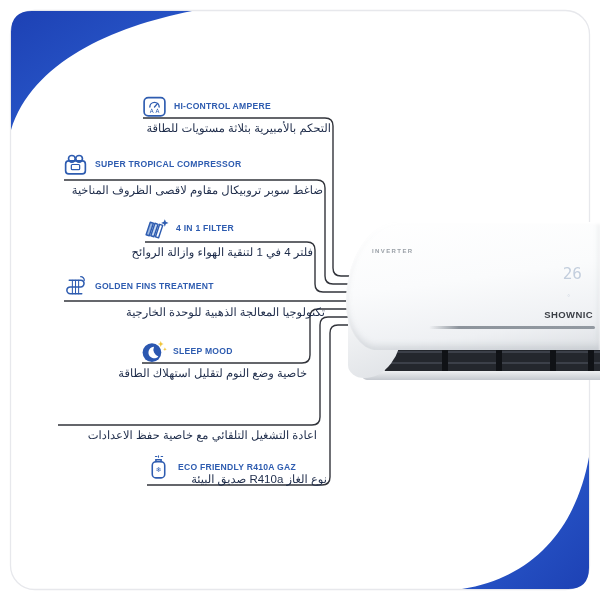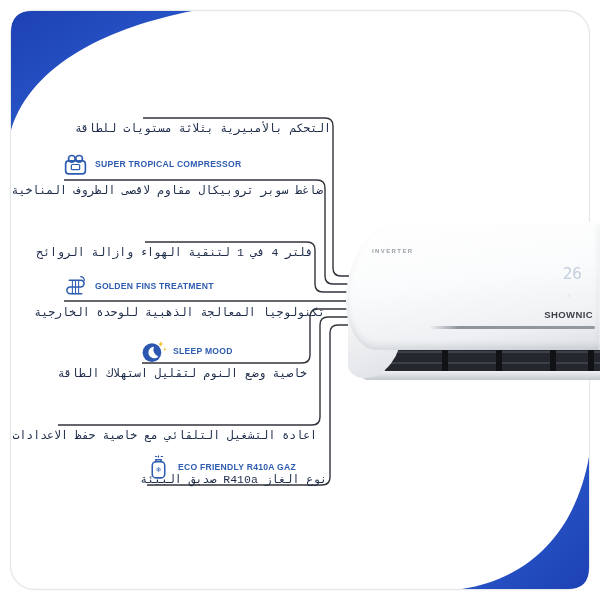--- a/index.html
+++ b/index.html
@@ -4,21 +4,21 @@
 <style>
   html,body{margin:0;padding:0;background:#ffffff;}
   #canvas{position:relative;width:600px;height:600px;background:#ffffff;overflow:hidden;
           font-family:"Liberation Sans",sans-serif;}
   #overlay{position:absolute;left:0;top:0;width:600px;height:600px;pointer-events:none;}
 
   .fhead{position:absolute;display:flex;align-items:center;gap:6px;height:28px;z-index:3;}
   .ficon{display:inline-flex;width:27px;height:27px;flex:0 0 auto;}
   .ftitle{font-size:8.6px;font-weight:bold;color:#2e5cb0;letter-spacing:.25px;white-space:nowrap;}
   .farabic{position:absolute;direction:rtl;text-align:right;font-size:11.5px;color:#1d2b49;
-           font-family:Liberation Mono, monospace;white-space:nowrap;z-index:3;}
+           font-family:Liberation Sans, sans-serif;white-space:nowrap;z-index:3;}
 
   .f1h{left:141px;top:92px}   .f1a{top:121px;right:269px}
   .f2h{left:62px;top:150px}   .f2a{top:183px;right:277px}
   .f3h{left:143px;top:214px}  .f3a{top:245px;right:287px}
   .f4h{left:62px;top:272px}   .f4a{top:305px;right:275px}
   .f5h{left:140px;top:337px}  .f5a{top:366px;right:293px}
   .f6h{left:56px;top:397px}   .f6a{top:428px;right:283px}
   .f7h{left:145px;top:453px}  .f7a{top:472px;right:273px}
 
   
@@ -72,37 +72,63 @@
       <path d="M143,118 H325 Q333,118 333,126 V268 Q333,276 341,276 H353"></path>
       <path d="M64,180 H317 Q325,180 325,188 V276 Q325,284 333,284 H353"></path>
       <path d="M145,242 H307 Q315,242 315,250 V284 Q315,292 323,292 H353"></path>
       <path d="M64,301 H353"></path>
       <path d="M142,363 H302 Q310,363 310,355 V317 Q310,309 318,309 H353"></path>
       <path d="M58,425 H312 Q320,425 320,417 V325 Q320,317 328,317 H353"></path>
       <path d="M147,485 H322 Q330,485 330,477 V333 Q330,325 338,325 H353"></path>
     </g>
   </svg>
 
+  <div class="fhead f1h">
+    <span class="ficon">
+      <svg viewBox="0 0 26 26">
+          <g fill="none" stroke="#2e5cb0" stroke-width="1.6" stroke-linecap="round">
+        <rect x="3" y="4.5" width="20" height="17.5" rx="4"></rect>
+        <path d="M8.5,13.5 A4.5,4.5 0 0 1 17.5,13.5" stroke-width="1.3"></path>
+        <path d="M13,13.5 L16,10" stroke-width="1.3"></path>
+          </g>
+        <text x="13" y="19.5" font-size="5.5" fill="#2e5cb0" text-anchor="middle" font-family="DejaVu Sans">A A</text>
+      </svg>
+    </span>
+    <span class="ftitle">HI-CONTROL AMPERE</span>
+  </div>
   <div class="farabic f1a">التحكم بالأمبيرية بثلاثة مستويات للطاقة</div>
 
   <div class="fhead f2h">
     <span class="ficon">
       <svg viewBox="0 0 26 26">
           <g fill="none" stroke="#2e5cb0" stroke-width="1.6" stroke-linecap="round">
         <circle cx="9.5" cy="7.5" r="3.2"></circle>
             <circle cx="16.5" cy="7.5" r="3.2"></circle>
         <rect x="3.5" y="9.5" width="19" height="12.5" rx="3"></rect>
         <rect x="9" y="13" width="8" height="5" rx="1" stroke-width="1.2"></rect>
           </g>
       </svg>
     </span>
     <span class="ftitle">SUPER TROPICAL COMPRESSOR</span>
   </div>
   <div class="farabic f2a">ضاغط سوبر تروبيكال مقاوم لاقصى الظروف المناخية</div>
 
+  <div class="fhead f3h">
+    <span class="ficon">
+      <svg viewBox="0 0 26 26">
+          <g fill="none" stroke="#2e5cb0" stroke-width="1.4" stroke-linejoin="round">
+        <path d="M3,19 L7,7 L10,8 L6,20 Z" fill="#9db8e0"></path>
+        <path d="M7.5,20 L11.5,8 L14.5,9 L10.5,21 Z" fill="#cadbf2"></path>
+        <path d="M12,21 L16,9 L19,10 L15,22 Z"></path>
+          </g>
+        <path d="M21,4 l1,2.6 2.6,1 -2.6,1 -1,2.6 -1,-2.6 -2.6,-1 2.6,-1 Z" fill="#2e5cb0"></path>
+      </svg>
+    </span>
+    <span class="ftitle">4 IN 1 FILTER</span>
+  </div>
   <div class="farabic f3a">فلتر 4 في 1 لتنقية الهواء وازالة الروائح</div>
 
   <div class="fhead f4h">
     <span class="ficon">
       <svg viewBox="0 0 26 26">
           <g fill="none" stroke="#2e5cb0" stroke-width="1.5" stroke-linecap="round">
         <path d="M7,7 H18 A3.2,3.2 0 0 1 18,13.4 H8 A3.3,3.3 0 0 0 8,20 H19"></path>
         <path d="M10,7 V20 M13,7 V20 M16,7 V20" stroke-width="1"></path>
         <path d="M18,3.5 A3.5,3.5 0 0 1 21.5,7" stroke-width="1.2"></path>
           </g>

